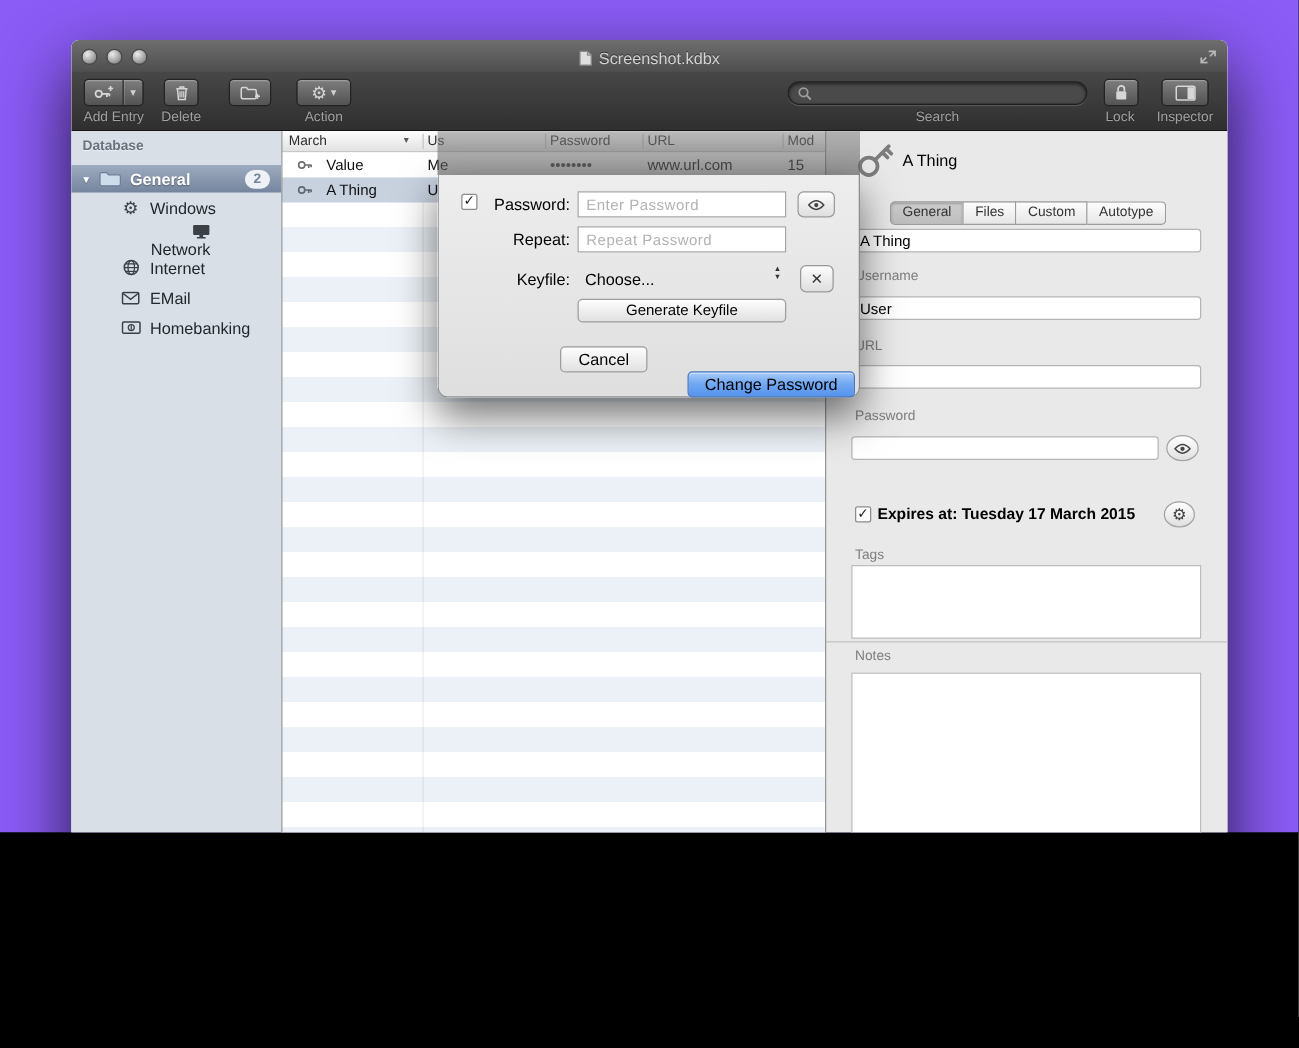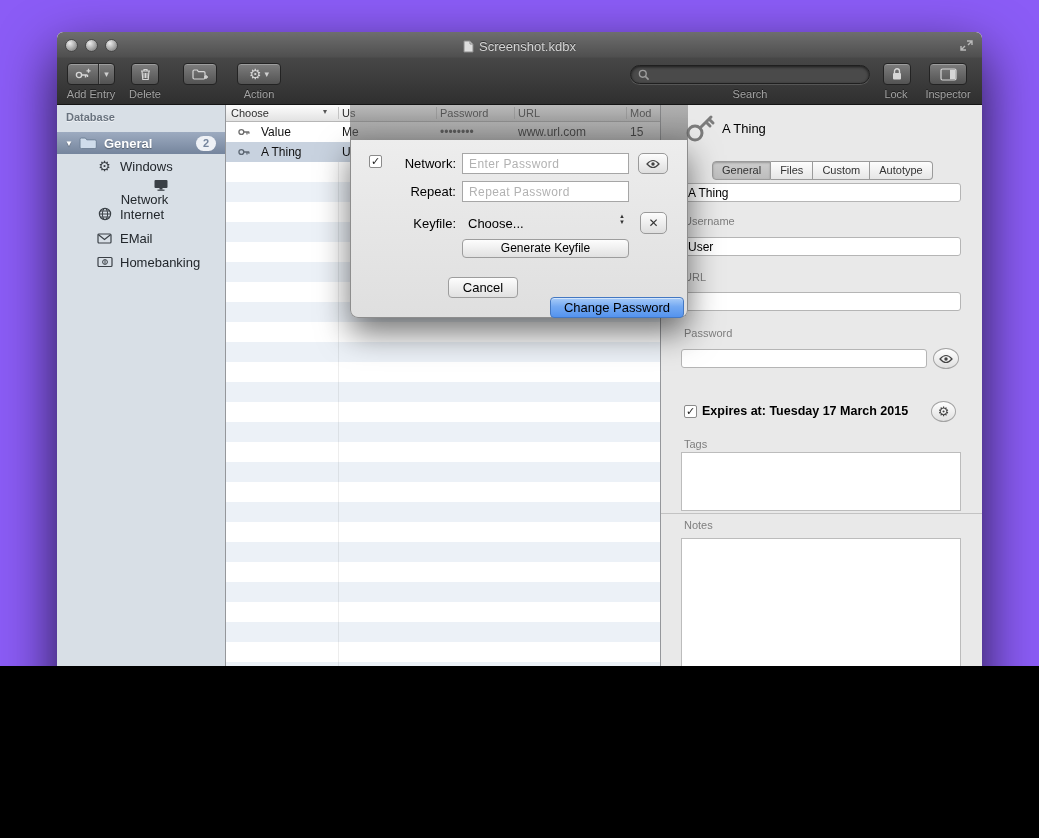--- a/index.html
+++ b/index.html
@@ -260,21 +260,21 @@
               <circle cx="8" cy="6" r="2.4" fill="none" stroke="#3a4046" stroke-width="1"></circle>
               <path d="M8 4.2v3.6" stroke="#3a4046" stroke-width="1"></path>
             </svg>
         </span>
         <span class="lbl">Homebanking</span>
       </div>
     </div>
 
     <div class="entries">
       <div class="ehead">
-        <span style="left:6px;">Choose</span>
+        <span style="left:6px;">March</span>
         <span style="left:98px;font-size:8px;color:#555;">▾</span>
         <span style="left:117px;">Us</span>
         <span style="left:215px;">Password</span>
         <span style="left:293px;">URL</span>
         <span style="left:405px;">Mod</span>
         <span class="hdiv" style="left:113px;"></span>
         <span class="hdiv" style="left:211px;"></span>
         <span class="hdiv" style="left:289px;"></span>
         <span class="hdiv" style="left:401px;"></span>
       </div>
@@ -367,21 +367,21 @@
 
     <div class="vdiv" style="left:168px;"></div>
     <div class="vdiv" style="left:603px;"></div>
 
     <div class="dimstrip"></div>
 
     <div class="sheet">
       <div style="position:absolute;left:18px;top:15px;" class="cb">
         <span>✓</span>
       </div>
-      <div class="dlg-label" style="top:16px;">Network:</div>
+      <div class="dlg-label" style="top:16px;">Password:</div>
       <input class="dlg-field" style="top: 13px;" placeholder="Enter Password">
       <div class="sqbtn" style="left:287px;top:13px;">
         <span>
           <svg width="14" height="10" viewBox="0 0 14 10">
               <path d="M1 5q6-7 12 0Q7 12 1 5Z" fill="none" stroke="#444" stroke-width="1.2"></path>
               <circle cx="7" cy="5" r="1.7" fill="#444"></circle>
             </svg>
         </span>
       </div>
 

